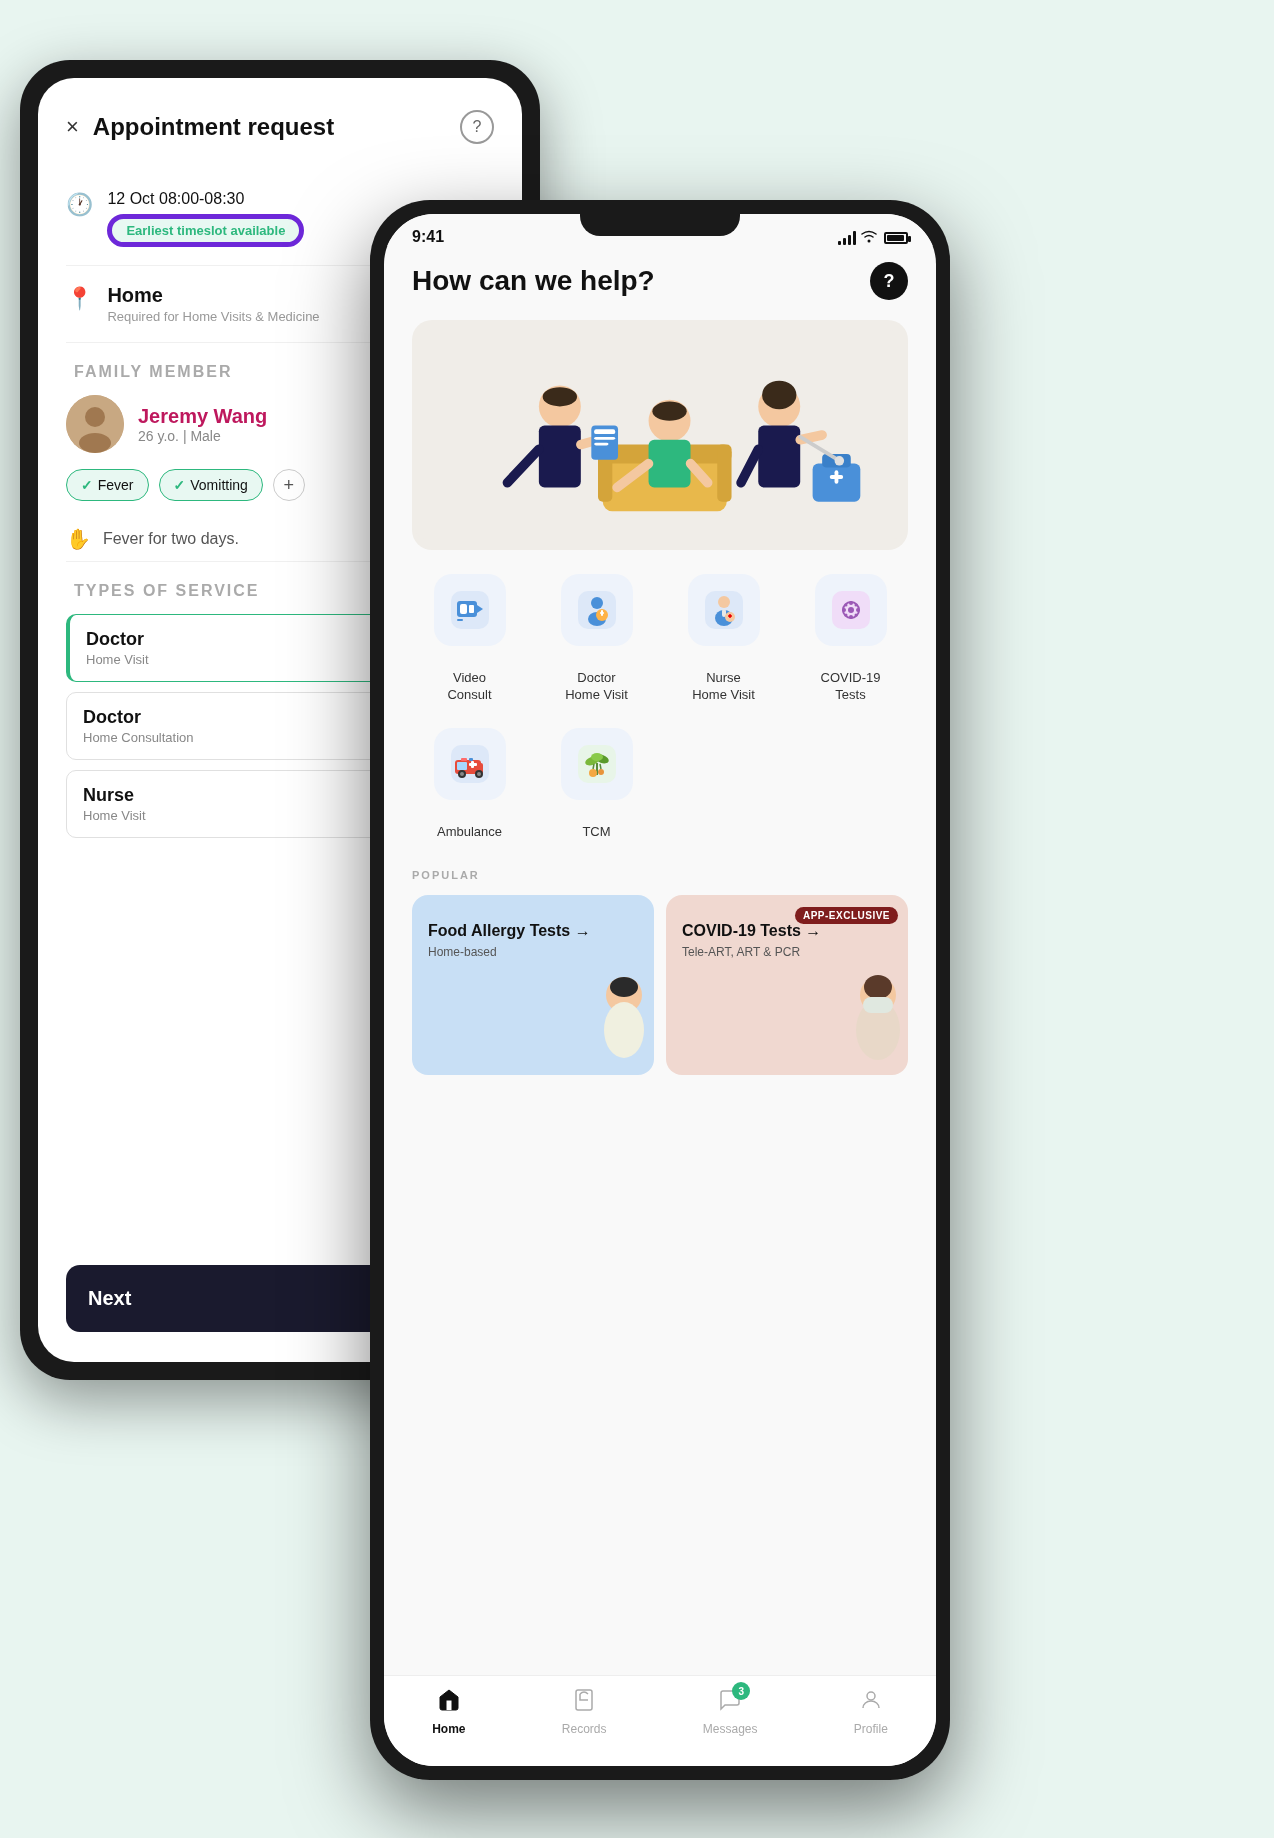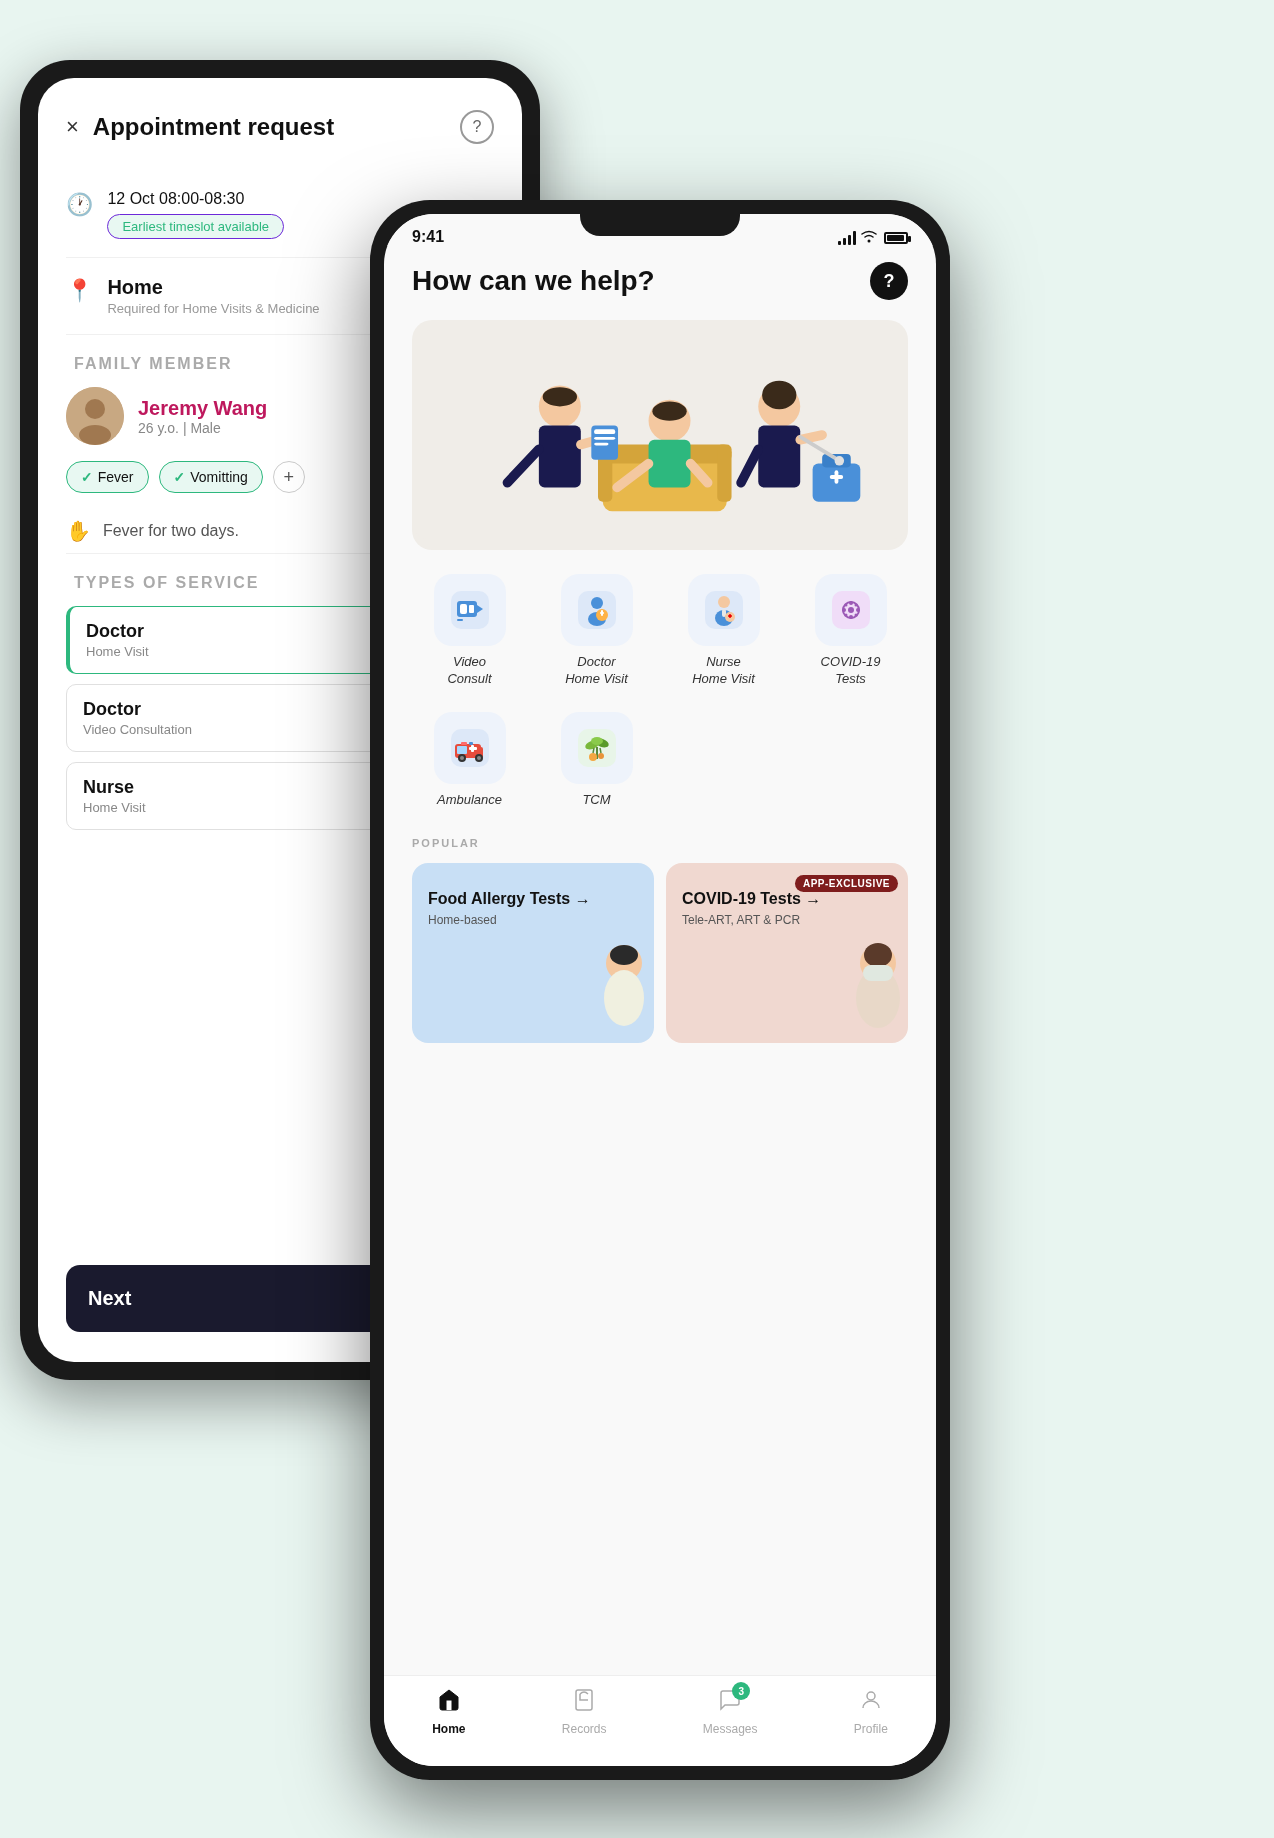--- a/index.html
+++ b/index.html
@@ -94,25 +94,25 @@
     .appt-date {
       font-size: 16px;
       font-weight: 400;
       color: #111;
       margin-bottom: 6px;
     }
     .timeslot-badge {
       display: inline-block;
       background: #e8f8f2;
       color: #2db87e;
-      border: 1px solid #6d28d9;
+      border: 5px solid #6d28d9;
       border-radius: 20px;
       padding: 4px 14px;
       font-size: 13px;
-      font-weight: 400;
+      font-weight: 700;
     }
     .appt-location {
       font-size: 20px;
       font-weight: 700;
       color: #111;
     }
     .appt-location-sub {
       font-size: 13px;
       color: #999;
       margin-top: 2px;
@@ -398,23 +398,22 @@
     .service-grid {
       display: grid;
       grid-template-columns: repeat(4, 1fr);
       gap: 12px;
       margin-bottom: 24px;
     }
     .service-cell {
       display: flex;
       flex-direction: column;
       align-items: center;
-      gap: 8px;
+      gap: 24px;
       cursor: pointer;
-      font-style: italic;
     }
     .service-icon-box {
       width: 72px;
       height: 72px;
       background: #eef3fb;
       border-radius: 18px;
       display: flex;
       align-items: center;
       justify-content: center;
       font-size: 30px;
@@ -598,21 +597,21 @@
 
       <div class="section-label">TYPES OF SERVICE</div>
 
       <div class="service-item selected">
         <div class="service-type">Doctor</div>
         <div class="service-sub">Home Visit</div>
       </div>
 
       <div class="service-item">
         <div class="service-type">Doctor</div>
-        <div class="service-sub">Video Consultation</div>
+        <div class="service-sub">Home Consultation</div>
       </div>
 
       <div class="service-item">
         <div class="service-type">Nurse</div>
         <div class="service-sub">Home Visit</div>
       </div>
 
       <button class="next-btn">Next</button>
 
     </div>

